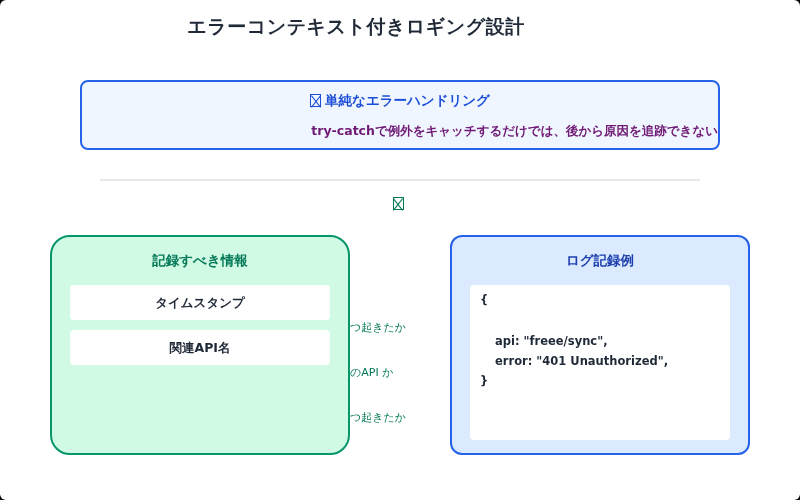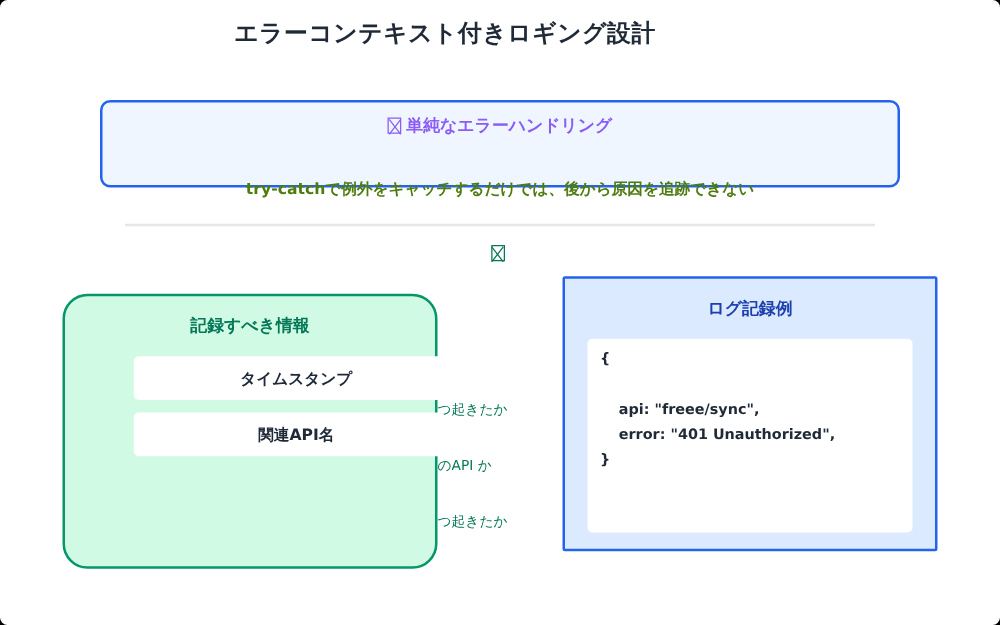--- a/index.html
+++ b/index.html
@@ -43,32 +43,31 @@
       border-radius: 8px;
     }
     .problem-heading {
       position: absolute;
       left: 0;
       top: 10px;
       width: 100%;
       text-align: center;
       font-size: 13.5px;
       font-weight: bold;
-      color: #8b5cf6;
+      color: #1d4ed8;
     }
     .problem-desc {
       position: absolute;
       left: 0;
       top: 41px;
       width: 100%;
-      text-align: center;
+      text-align: right;
       font-size: 12.5px;
       font-weight: bold;
-      color: #4d7c0f;
-      margin-top: 20px;
+      color: #701a75;
     }
     .glyph-box {
       display: inline-block;
       width: 11px;
       height: 13px;
       border: 1px solid currentColor;
       position: relative;
       vertical-align: -2px;
       margin-right: 4px;
       box-sizing: border-box;
@@ -128,40 +127,39 @@
       left: 18px;
       width: 260px;
       height: 35px;
       background: #ffffff;
       border-radius: 4px;
       text-align: center;
       line-height: 35px;
       font-size: 12.5px;
       font-weight: bold;
       color: #1f2937;
-      margin-left: 37px;
     }
     .side-label {
       position: absolute;
       left: 350px;
       font-size: 11px;
       font-weight: normal;
       color: #047857;
       white-space: nowrap;
       margin-top: 46px;
     }
     .log-box {
       position: absolute;
       left: 450px;
-      top: 221px;
+      top: 235px;
       width: 296px;
       height: 216px;
       background: #dbeafe;
       border: 2px solid #2563eb;
-      border-radius: 2px;
+      border-radius: 12px;
     }
     .log-title {
       position: absolute;
       left: 0;
       top: 15px;
       width: 100%;
       text-align: center;
       font-size: 13.5px;
       font-weight: bold;
       color: #1e40af;

